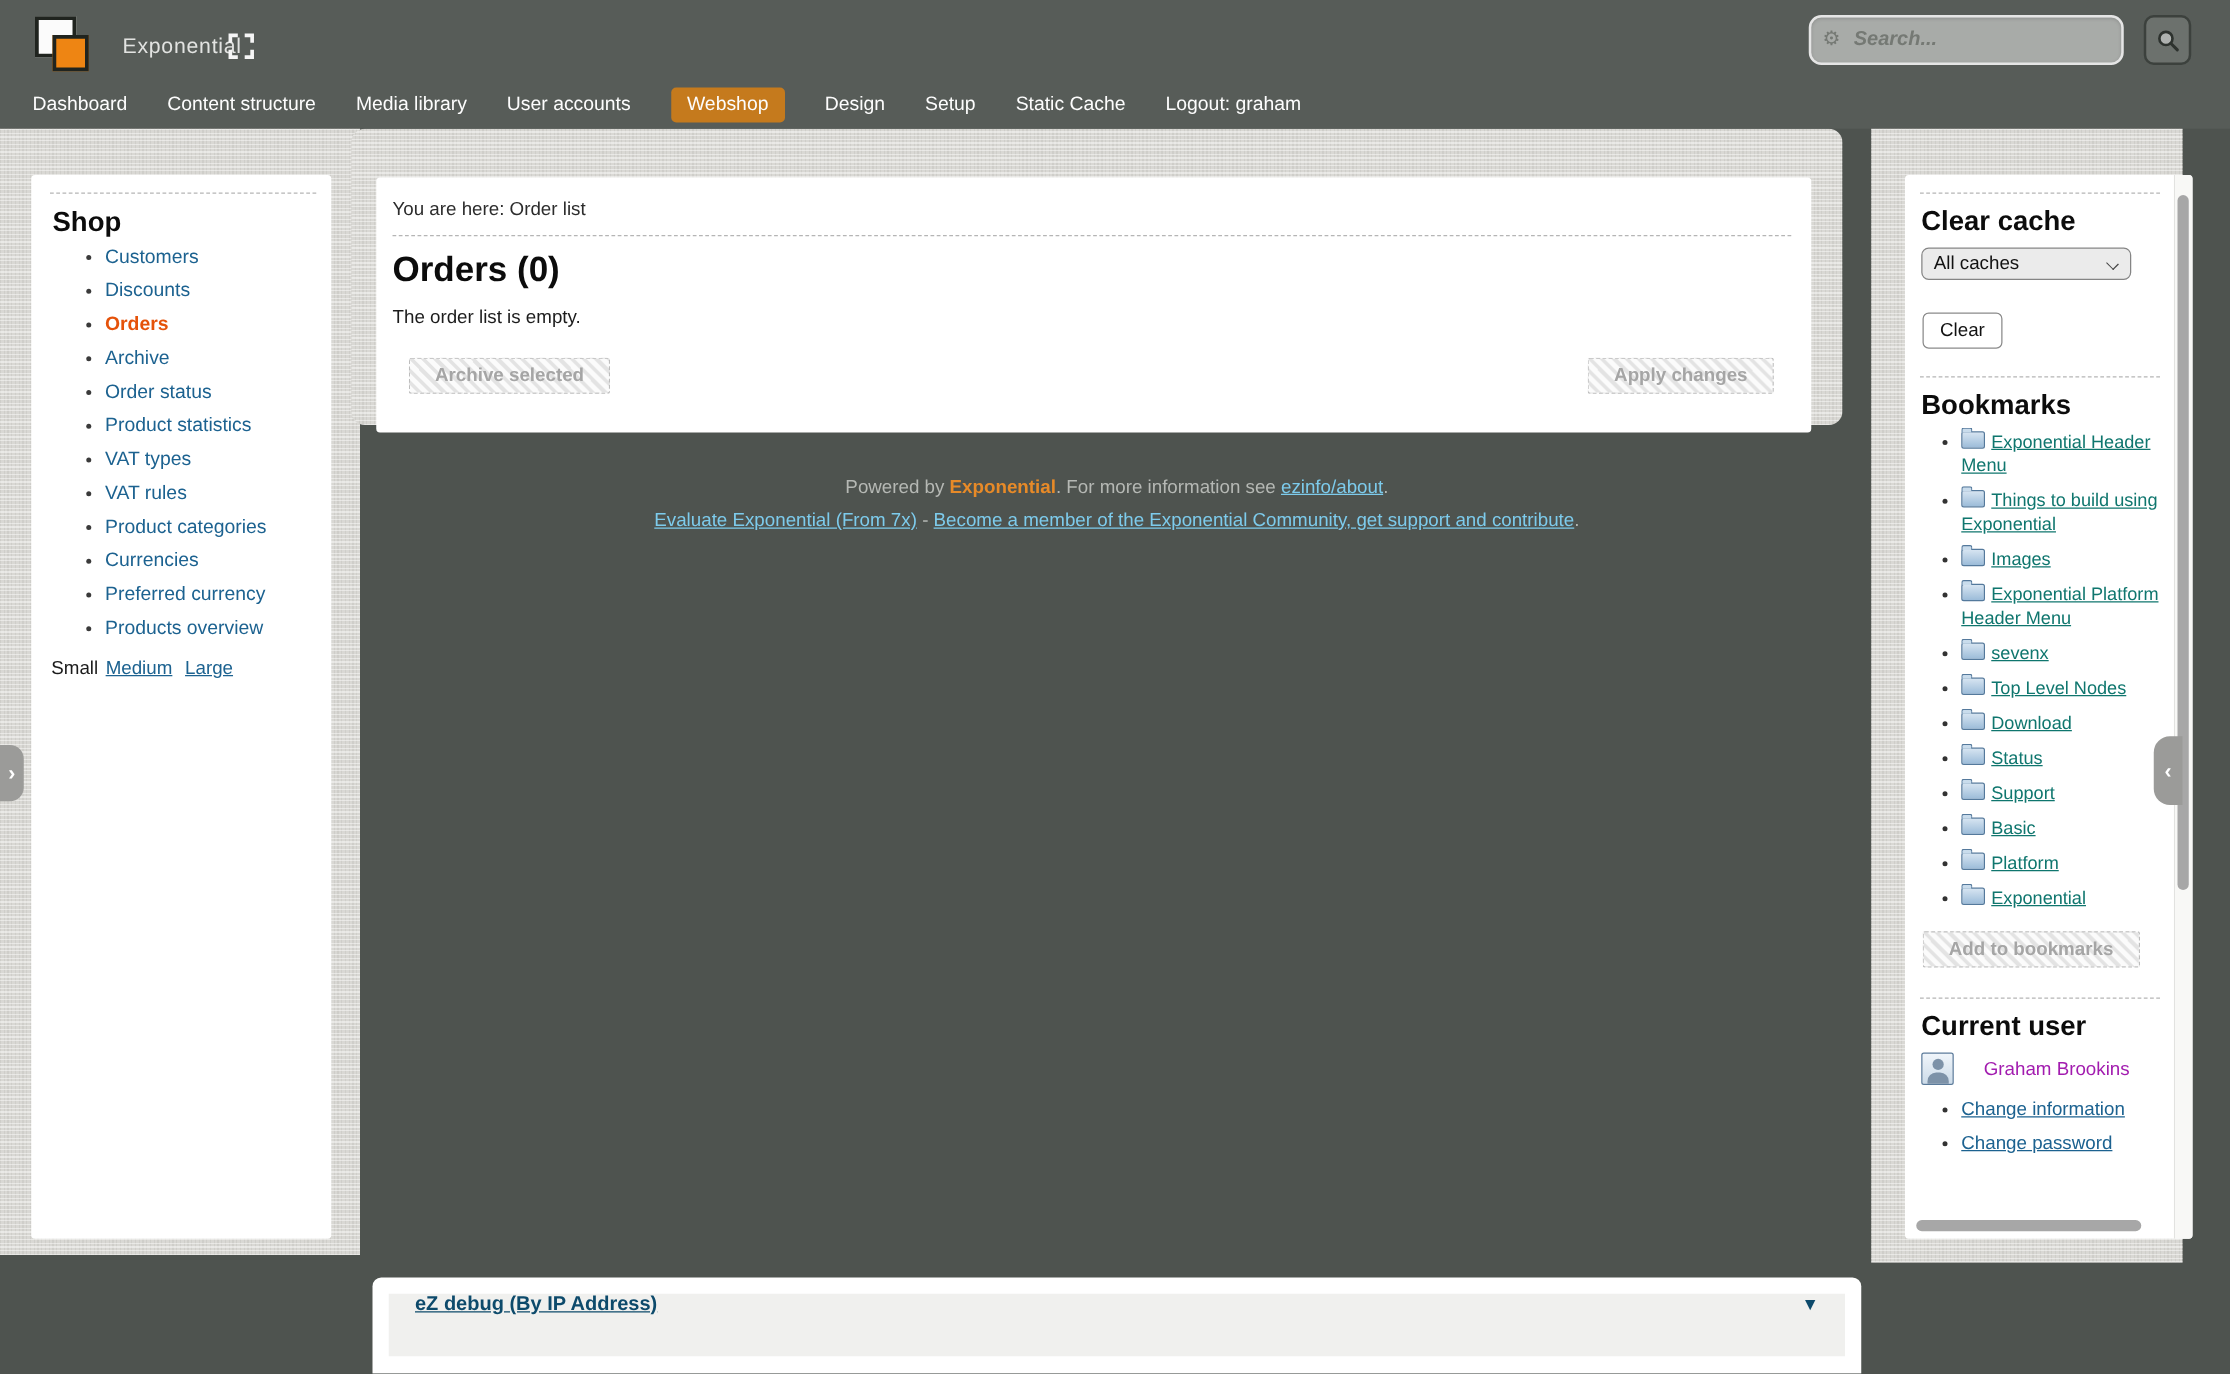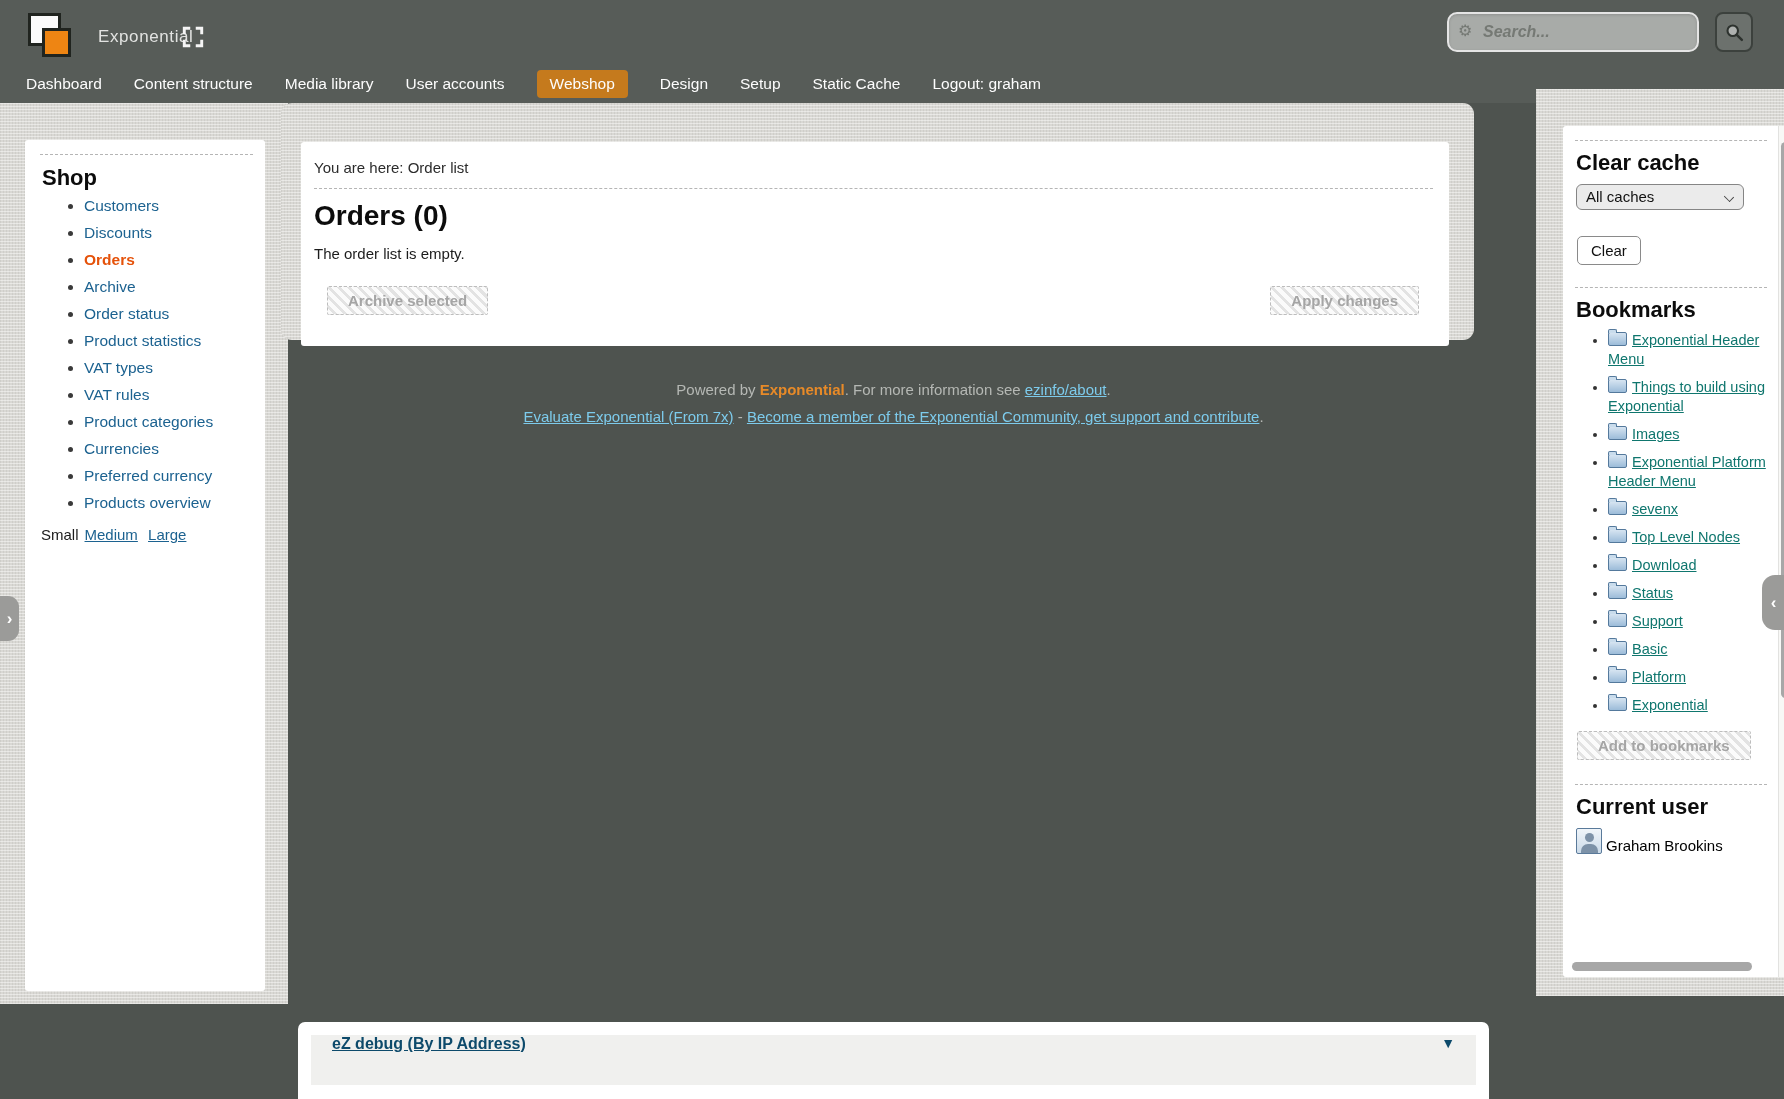--- a/index.html
+++ b/index.html
@@ -22,21 +22,21 @@
   .search-input::placeholder{color:#757974;font-style:italic;font-weight:bold;opacity:1;}
   .gear{position:absolute;left:11px;top:9px;font-size:16px;color:#757974;font-style:normal;}
   .search-btn{position:absolute;left:1715px;top:12px;width:38px;height:40px;background:#6c716d;border:2px solid #3c413d;border-radius:8px;box-sizing:border-box;cursor:pointer;display:flex;align-items:center;justify-content:center;padding:0;}
 
   
   .texcol{position:absolute;background-color:#d9d8d4;
     background-image:repeating-linear-gradient(0deg,rgba(255,255,255,.45) 0 1px,rgba(0,0,0,0) 1px 3px),
                      repeating-linear-gradient(90deg,rgba(170,170,164,.22) 0 1px,rgba(0,0,0,0) 1px 3px);}
   .col-left{left:0;top:103px;width:288px;height:901px;}
   .col-center{left:281px;top:103px;width:1193px;height:237px;border-radius:11px;}
-  .col-right{left:1497px;top:89px;width:249px;height:907px;margin-left:39px;}
+  .col-right{left:1497px;top:103px;width:249px;height:907px;}
 
   .panel{position:absolute;background:#fff;border-radius:3px;box-sizing:border-box;}
   .dashed{border-top:1px dashed #b5b5b5;height:0;margin:0 0 2px 0;}
 
   
   .panel-left{left:25px;top:37px;width:240px;height:851px;padding:14px 12px 0 15px;}
   .panel-left h2{margin:10px 0 4px 2px;font-size:22px;color:#0c0c0c;}
   .shop-list{margin:6px 0 0 0;padding-left:44px;}
   .shop-list li{margin-bottom:9px;font-size:15.5px;line-height:18px;color:#3a3a3a;}
   .shop-list a{color:#1c6290;text-decoration:none;cursor:pointer;}
@@ -63,21 +63,21 @@
   .panel-right{left:27px;top:37px;width:230px;height:851px;padding:14px 26px 0 12px;}
   .panel-right h2{margin:9px 0 8px 1px;font-size:22px;color:#0c0c0c;}
   .cache-select{position:relative;width:168px;height:26px;border:1px solid #858585;border-radius:6px;background:#ebebeb;box-sizing:border-box;font-size:15px;color:#111;padding:3px 0 0 9px;cursor:pointer;margin:4px 0 0 1px;}
   .cache-select .caret{position:absolute;right:10px;top:8px;width:7px;height:7px;border-right:1.8px solid #444;border-bottom:1.8px solid #444;transform:rotate(45deg) scaleY(.8);}
   .clear-btn{margin:26px 0 22px 2px;font-family:"Liberation Sans",sans-serif;font-size:15px;color:#111;background:#fff;border:1px solid #8a8a8a;border-radius:5px;padding:5px 13px;cursor:pointer;}
   .bm-list{margin:8px 0 12px 0;padding-left:33px;}
   .bm-list li{margin-bottom:9px;font-size:14.5px;line-height:19px;color:#333;}
   .bm-list a{color:#0f766e;text-decoration:underline;cursor:pointer;}
   .folder{display:inline-block;position:relative;width:17px;height:12px;margin-right:5px;vertical-align:-1px;background:linear-gradient(#d6e4f1,#9cbcd9);border:1px solid #54799c;border-radius:2px;}
   .folder::before{content:"";position:absolute;left:-1px;top:-4px;width:7px;height:3px;background:#c9dcec;border:1px solid #54799c;border-bottom:none;border-radius:2px 2px 0 0;}
-  .user-row{display:flex;align-items:flex-end;gap:4px;margin:6px 0 10px 1px;font-size:15px;color:#000000;}
+  .user-row{display:flex;align-items:center;gap:24px;margin:6px 0 10px 1px;font-size:15px;color:#a21caf;}
   .avatar{position:relative;width:26px;height:26px;box-sizing:border-box;border:1px solid #5a7a9a;border-radius:2px;background:linear-gradient(#f0f5fa,#ccdbe9);overflow:hidden;flex:0 0 auto;}
   .avatar::before{content:"";position:absolute;left:8px;top:4px;width:9px;height:9px;border-radius:50%;background:#7d92a8;}
   .avatar::after{content:"";position:absolute;left:4px;top:15px;width:17px;height:10px;border-radius:7px 7px 0 0;background:#7d92a8;}
   .user-links{margin:6px 0 0 0;padding-left:33px;}
   .user-links li{margin-bottom:8px;font-size:15px;line-height:19px;color:#333;}
   .user-links a{color:#1c6290;text-decoration:underline;cursor:pointer;}
   .vscroll{position:absolute;right:0;top:0;width:14px;height:100%;background:#f8f8f6;border-left:1px solid #e2e2e0;border-radius:0 3px 3px 0;}
   .vscroll .thumb{position:absolute;left:2px;top:16px;width:9px;height:556px;background:#a7a7a7;border-radius:5px;}
   .hscroll-thumb{position:absolute;left:9px;bottom:6px;width:180px;height:9px;background:#a7a7a7;border-radius:5px;}
 
@@ -211,20 +211,24 @@
         <li><span class="folder"></span><a>Exponential</a></li>
       </ul>
       <button class="hatch-btn" disabled="" style="margin:4px 0 24px 2px;">Add to bookmarks</button>
 
       <div class="dashed"></div>
       <h2>Current user</h2>
       <div class="user-row">
         <span class="avatar"></span>
         <span>Graham Brookins</span>
       </div>
+      <ul class="user-links">
+        <li><a>Change information</a></li>
+        <li><a>Change password</a></li>
+      </ul>
 
       <div class="vscroll">
         <div class="thumb"></div>
       </div>
       <div class="hscroll-thumb"></div>
     </div>
     <div class="tab-right">
         <span>‹</span>
       </div>
   </div>

